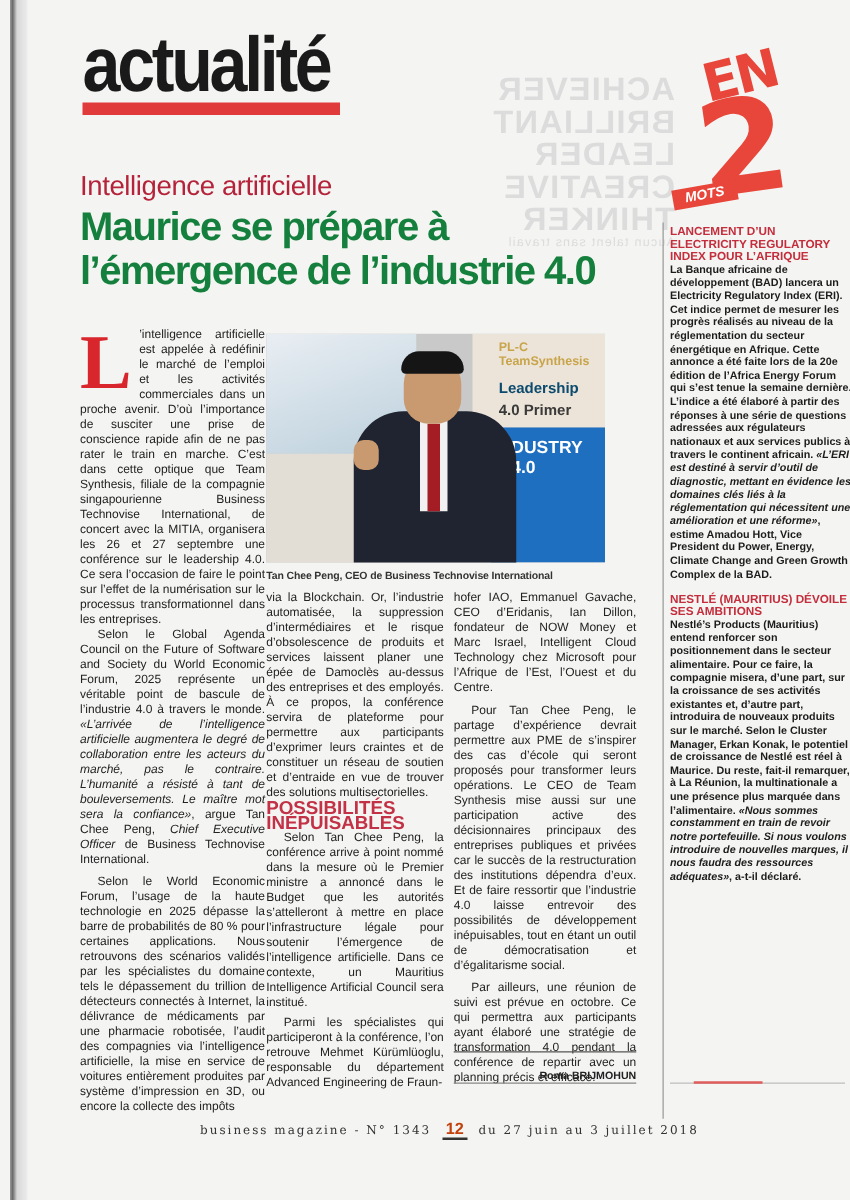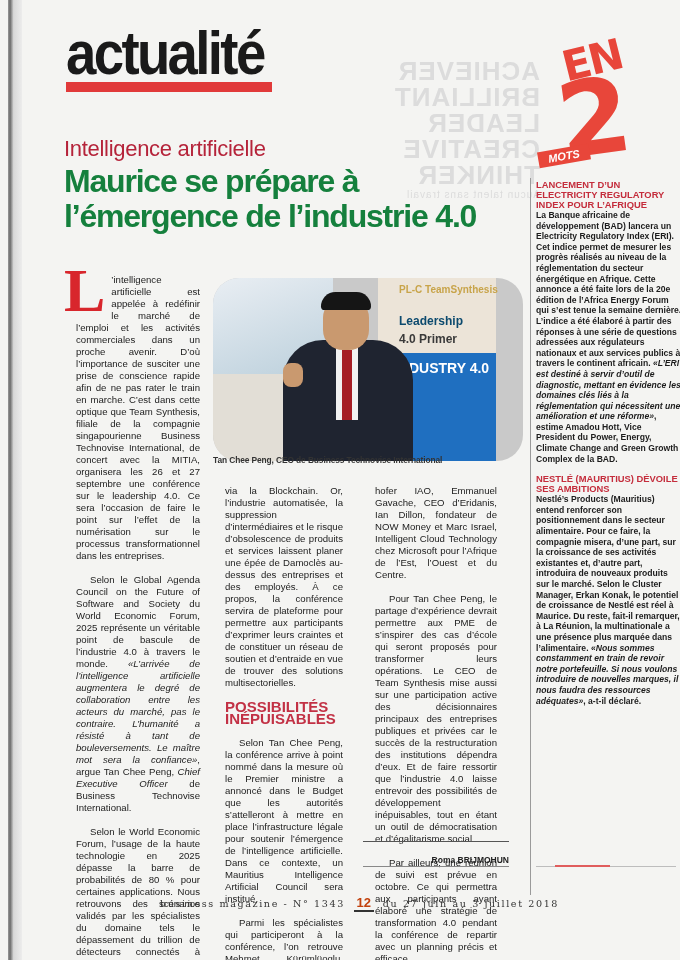--- a/index.html
+++ b/index.html
@@ -36,31 +36,31 @@
     position: absolute; left: 64px; top: 136px;
     font-size: 22px; color: #b5233a; font-weight: normal; letter-spacing: -0.3px;
   }
   .headline {
     position: absolute; left: 64px; top: 164px; width: 460px;
     font-size: 32px; line-height: 35px; font-weight: bold; color: #15803d; letter-spacing: -1.2px;
   }
   .col {
     position: absolute; font-size: 9.6px; line-height: 12px; text-align: justify; color: #222;
   }
-  .col p { margin: 12px; text-indent: 14px; }
+  .col p { margin: 0; text-indent: 14px; }
   .col p.noindent { text-indent: 0; }
   .col em { font-style: italic; }
   .col1 { left: 64px; top: 262px; width: 148px; }
   .dropcap {
     float: left; font-family: "Liberation Serif", serif; font-size: 62px; line-height: 52px;
     color: #d8262c; margin: 2px 6px 0 0; font-weight: bold;
   }
   .photo {
-    position: absolute; left: 213px; top: 278px; width: 310px; height: 183px;
-    background: #c9c9c9; overflow: hidden; border-radius: 26px;
+    position: absolute; left: 213px; top: 267px; width: 271px; height: 183px;
+    background: #c9c9c9; overflow: hidden;
   }
   .photo .bg-left { position:absolute; left:0; top:0; width:120px; height:96px; background: linear-gradient(160deg,#e9eef3,#bcd0dc); }
   .photo .bg-left2 { position:absolute; left:0; top:96px; width:110px; height:87px; background:#e2ded6; }
   .photo .bg-right-top { position:absolute; left:165px; top:0; width:118px; height:75px; background:#ece4d8; }
   .photo .bg-right { position:absolute; left:180px; top:75px; width:103px; height:108px; background:#1f6fc0; }
   .photo .screen-text1 { position:absolute; left:186px; top:36px; font-weight:bold; font-size:12px; color:#0c4a6e; }
   .photo .screen-text2 { position:absolute; left:186px; top:54px; font-weight:bold; font-size:12px; color:#3a3a3a; }
   .photo .screen-text3 { position:absolute; left:196px; top:82px; font-weight:bold; font-size:14px; color:#fff; }
   .photo .logo-text { position:absolute; left:186px; top:6px; font-weight:bold; font-size:10px; color:#c8a44a; }
   .photo .person-body { position:absolute; left:70px; top:62px; width:130px; height:130px; background:#1f2430; border-radius:40px 40px 0 0; }

